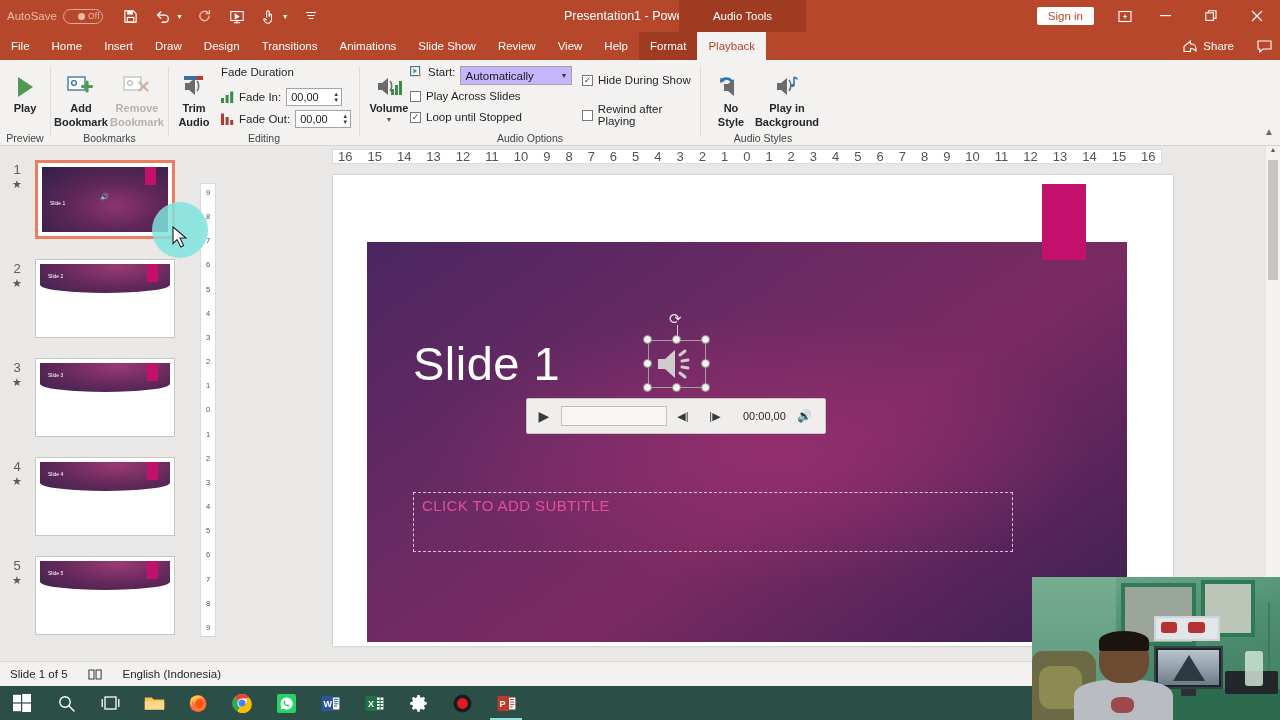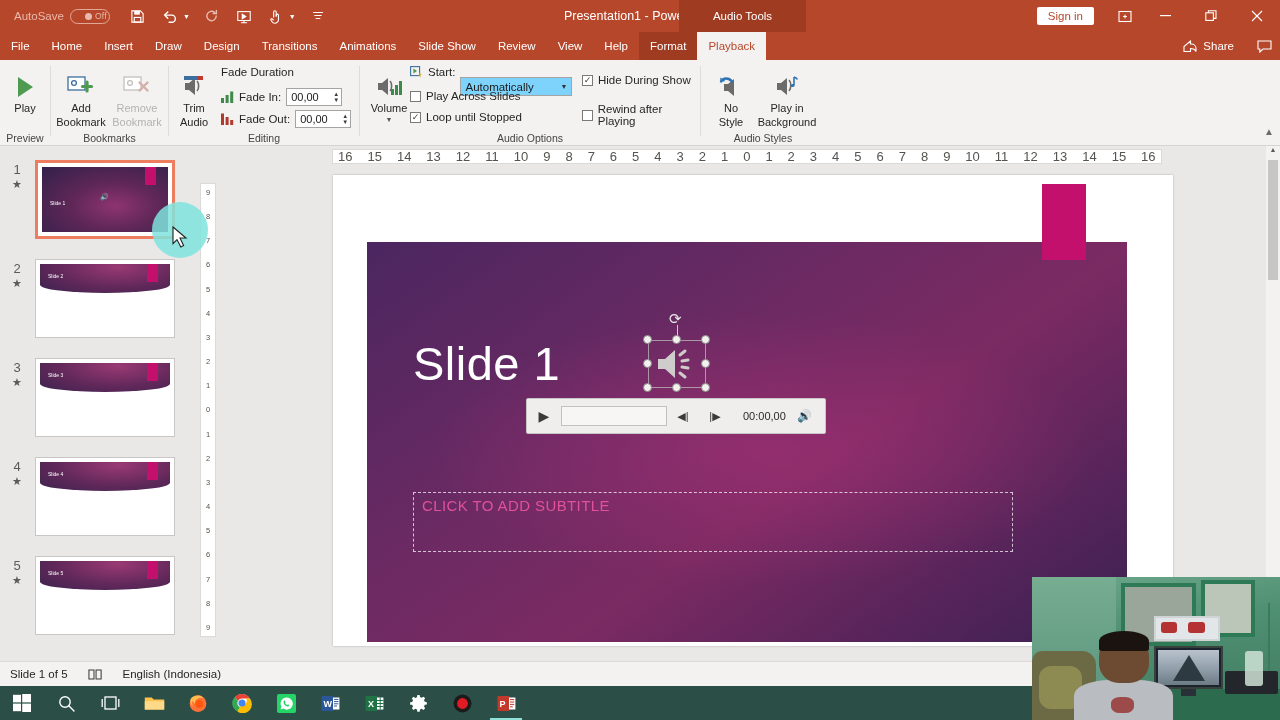--- a/index.html
+++ b/index.html
@@ -12,21 +12,21 @@
   #app { position: relative; width: 1280px; height: 720px; }
 
   
   .titlebar {
     position: absolute; left: 0; top: 0; width: 1280px; height: 32px;
     background: #b7472a;
     display: flex; align-items: center;
   }
   .tb-autosave {
     display: flex; align-items: center; gap: 6px;
-    margin-left: 14px; color: #e8b9ad; font-size: 11.5px;
+    margin-left: 7px; color: #e8b9ad; font-size: 11.5px;
   }
   .toggle-pill {
     width: 40px; height: 15px; border-radius: 8px;
     border: 1.3px solid #e3a797; display: flex; align-items: center;
     gap: 3px; padding-left: 14px;
   }
   .toggle-dot { width: 7px; height: 7px; border-radius: 50%; background: #e8b9ad; }
   .toggle-lbl { font-size: 8.5px; color: #e8b9ad; letter-spacing: .3px; }
   .qat { display: flex; align-items: center; gap: 12px; margin-left: 18px; }
   .qat-ic {
@@ -86,44 +86,44 @@
     position: absolute; bottom: 2px; left: 0; width: 100%;
     text-align: center; font-size: 10.5px; color: #444;
   }
   .rsep { position: absolute; top: 6px; width: 1px; height: 70px; background: #dedcda; }
 
   .bigbtn {
     position: absolute; width: 56px; text-align: center;
     display: flex; flex-direction: column; align-items: center; gap: 2px;
   }
   .bigbtn .ico { height: 32px; display: flex; align-items: flex-end; justify-content: center; }
-  .bigbtn .lbl { font-size: 11px; color: #262626; line-height: 12px; }
+  .bigbtn .lbl { font-size: 11px; color: #262626; line-height: 12px; font-weight: bold; }
   .bigbtn.dim .lbl { color: #b5b3b1; }
 
   .chk { display: flex; align-items: center; gap: 5px; font-size: 11.5px; color: #262626; }
   .box {
     width: 11px; height: 11px; border: 1px solid #7a7977; background: #fff;
     display: flex; align-items: center; justify-content: center;
     font-size: 9px; color: #3a3a3a; line-height: 1;
   }
   .fade-row { display: flex; align-items: center; gap: 5px; font-size: 11.5px; color: #262626; }
   .spin {
     width: 56px; height: 18px; border: 1px solid #a6a4a2; background: #fff;
     font-size: 11px; color: #1a1a1a; padding-left: 4px; display: flex;
     align-items: center; position: relative;
   }
   .spin .arrows {
     position: absolute; right: 2px; top: 0; height: 100%;
     display: flex; flex-direction: column; justify-content: center;
     font-size: 6px; line-height: 6px; color: #3a3a3a;
   }
   .combo {
-    width: 112px; height: 19px; border: 1px solid #a6a4a2; background: #7dd3fc;
+    width: 112px; height: 19px; border: 1px solid #a6a4a2; background: #c4b5fd;
     font-size: 11.5px; color: #1a1a1a; padding-left: 4px;
-    display: flex; align-items: center; position: relative; margin-top: 11px;
+    display: flex; align-items: center; position: relative;
   }
   .combo .cv { position: absolute; right: 4px; font-size: 7px; color: #333; }
   .collapse-ribbon { position: absolute; right: 6px; top: 66px; font-size: 10px; color: #6b6a68; }
 
   
   .thumbpane {
     position: absolute; left: 0; top: 146px; width: 190px; height: 515px;
     background: #e9e8e7; overflow: hidden;
   }
   .thumb-row { position: absolute; left: 0; width: 190px; height: 98px; }

